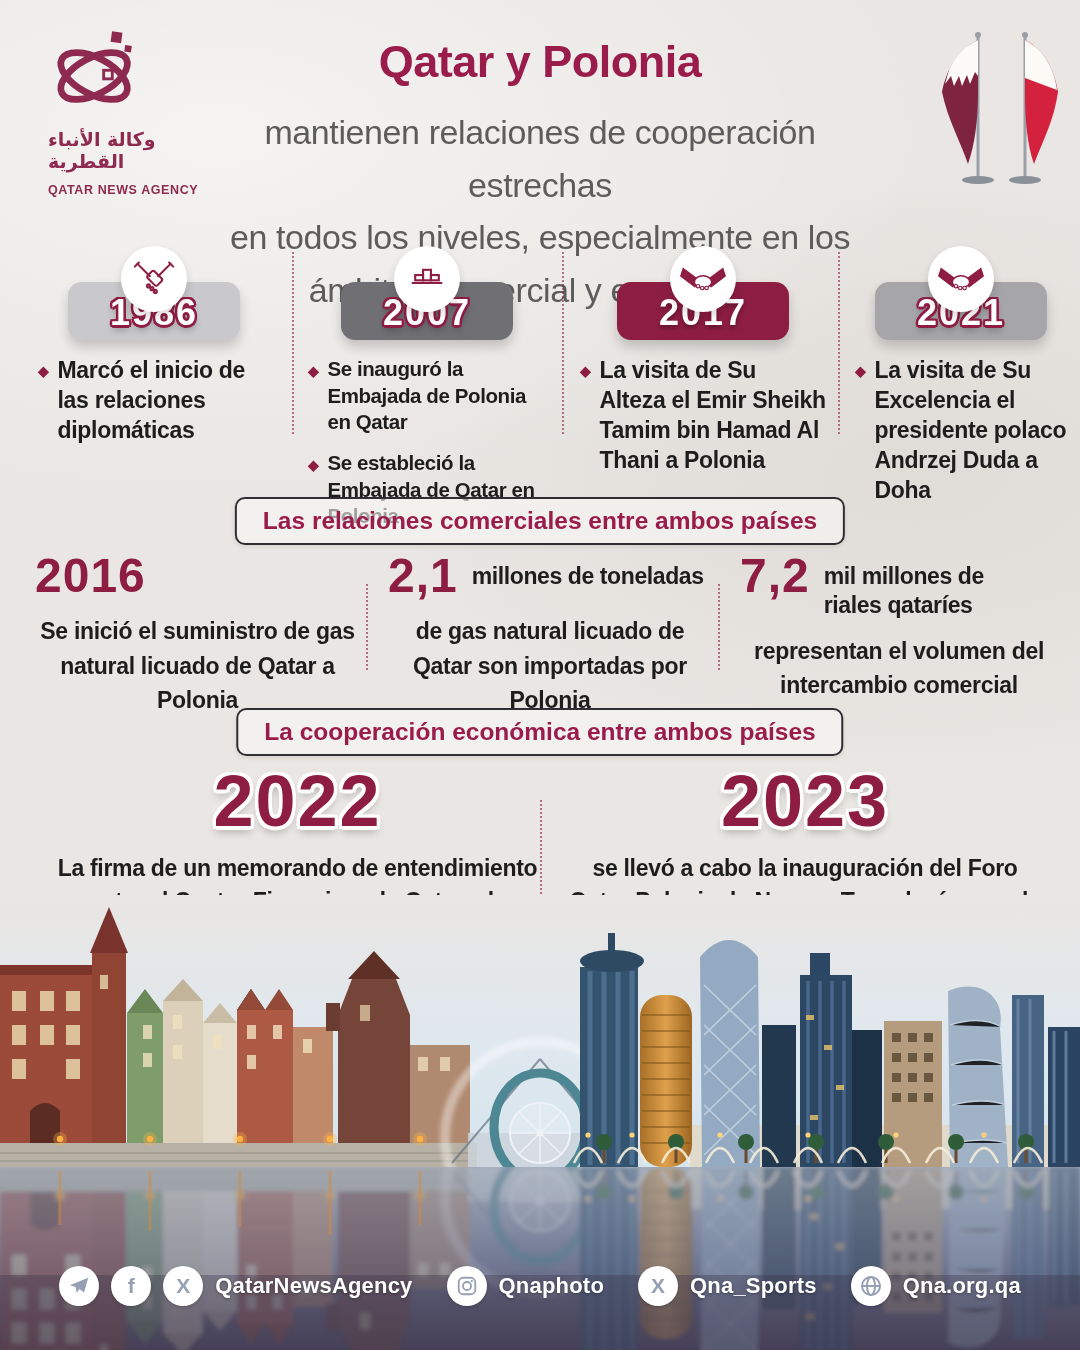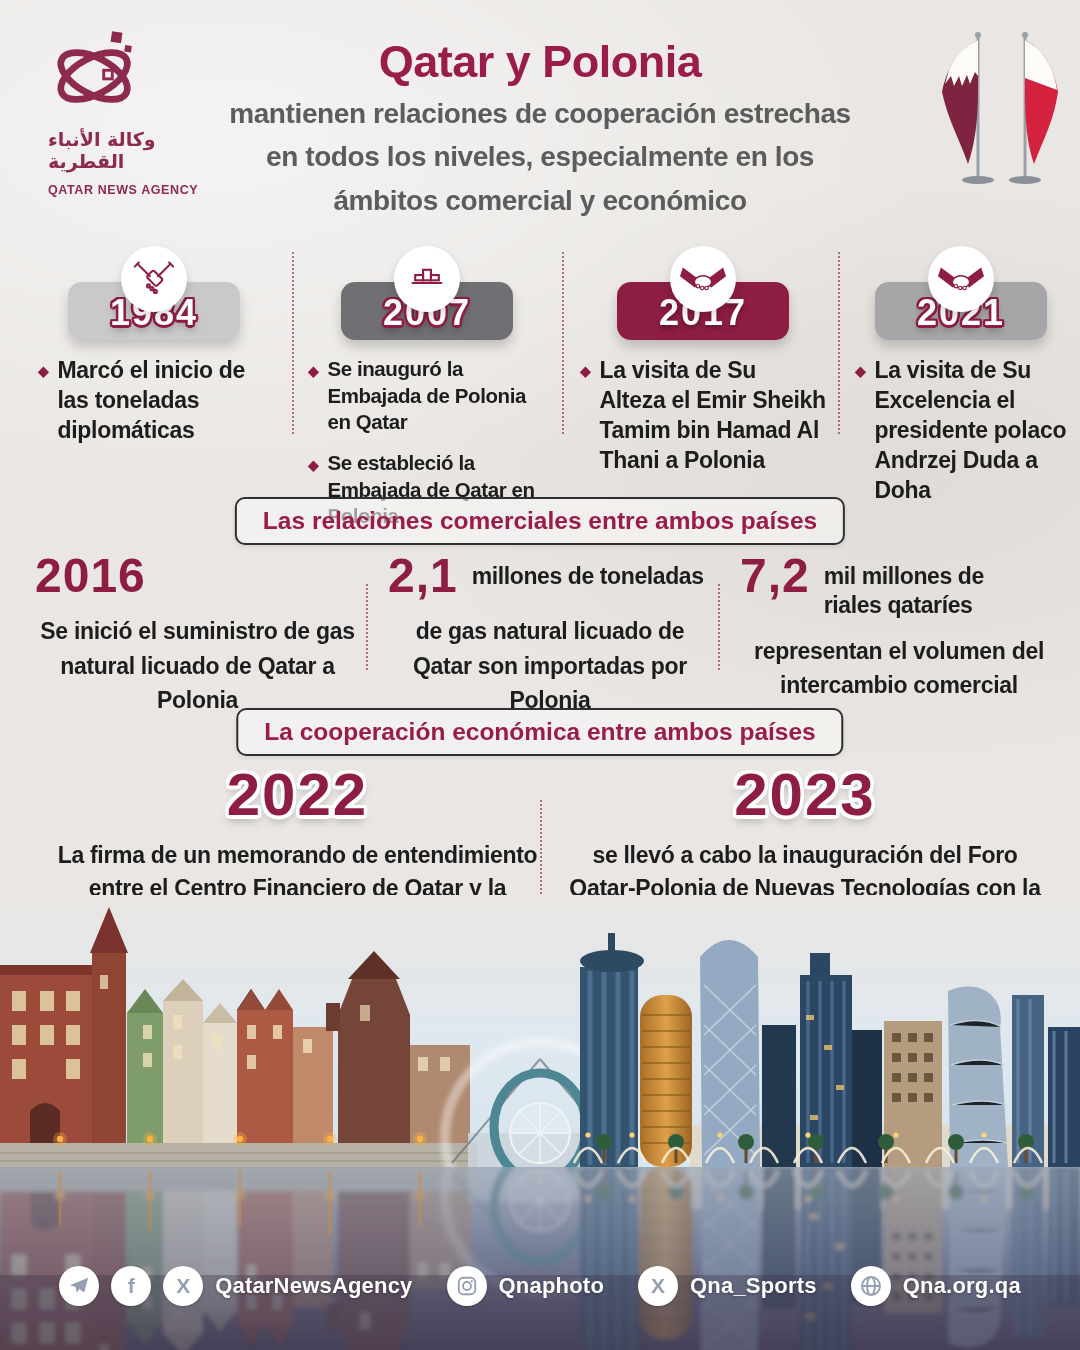--- a/index.html
+++ b/index.html
@@ -9,21 +9,21 @@
         background:
           radial-gradient(1200px 600px at 20% 10%, rgba(255,255,255,.55), rgba(255,255,255,0) 60%),
           radial-gradient(900px 500px at 85% 35%, rgba(214,209,204,.5), rgba(214,209,204,0) 60%),
           #e9e6e3;}
   
   .logo{position:absolute;left:48px;top:30px;width:160px;text-align:left;}
   .logo .arabic{font-family:"DejaVu Sans",sans-serif;color:#8e2a4f;font-size:19px;font-weight:700;margin-top:2px;}
   .logo .eng{color:#8e2a4f;font-size:12.5px;font-weight:800;letter-spacing:.6px;margin-top:11px;}
   .title-block{position:absolute;left:195px;top:36px;width:690px;text-align:center;}
   .title{font-size:45px;font-weight:800;color:#9a1c4b;letter-spacing:-.5px;}
-  .subtitle{margin-top:4px;font-size:28px;font-weight:700;color:#5c5c5c;line-height:1.55;letter-spacing:-.4px;}
+  .subtitle{margin-top:18px;font-size:34px;font-weight:400;color:#5c5c5c;line-height:1.55;letter-spacing:-.4px;}
   .flags{position:absolute;left:925px;top:28px;}
   
   .tl-col{position:absolute;top:246px;}
   .tl-icon{width:66px;height:66px;border-radius:50%;background:#fff;margin:0 auto;
            display:flex;align-items:center;justify-content:center;position:relative;z-index:2;
            box-shadow:0 5px 10px rgba(0,0,0,.15);}
   .tl-plate{margin:-30px auto 0;width:172px;height:58px;border-radius:14px;position:relative;z-index:1;
             display:flex;align-items:flex-end;justify-content:center;padding-bottom:6px;box-sizing:border-box;
             box-shadow:0 7px 12px rgba(0,0,0,.18);}
   .plate-gl{background:#c9c9cb;} .plate-gd{background:#707074;}
@@ -43,21 +43,21 @@
           padding:8px 26px;font-size:24.5px;font-weight:800;color:#9a1c4b;white-space:nowrap;
           box-shadow:0 2px 4px rgba(0,0,0,.08);}
   
   .stat{position:absolute;top:552px;text-align:center;}
   .stat .head{display:flex;justify-content:flex-start;align-items:flex-start;gap:14px;}
   .stat .big{font-size:48px;font-weight:800;color:#8e1d44;letter-spacing:1px;line-height:1.0;}
   .stat .inline{font-size:23px;font-weight:700;color:#1d1d1d;text-align:left;margin-top:10px;letter-spacing:-.4px;line-height:1.25;}
   .stat .body{margin-top:14px;font-size:23px;font-weight:700;color:#1d1d1d;line-height:1.5;letter-spacing:-.3px;}
   
   .eco{position:absolute;top:760px;text-align:center;}
-  .eco .big{font-size:60px;font-weight:800;color:#8e1d44;letter-spacing:2px;
+  .eco .big{font-size:72px;font-weight:800;color:#8e1d44;letter-spacing:2px;
     text-shadow:-3px -3px 0 #fdfdfb,3px -3px 0 #fdfdfb,-3px 3px 0 #fdfdfb,3px 3px 0 #fdfdfb,
     -3.5px 0 0 #fdfdfb,3.5px 0 0 #fdfdfb,0 -3.5px 0 #fdfdfb,0 3.5px 0 #fdfdfb,0 6px 8px rgba(0,0,0,.25);}
   .eco .body{margin-top:10px;font-size:23px;font-weight:700;color:#1d1d1d;line-height:1.45;letter-spacing:-.3px;}
   
   .photo{position:absolute;left:0;top:895px;width:1080px;height:455px;}
   
   .footer{position:absolute;left:0;top:1266px;width:1080px;display:flex;justify-content:center;
           align-items:center;gap:34px;z-index:5;}
   .fgroup{display:flex;align-items:center;gap:12px;}
   .sicon{width:40px;height:40px;border-radius:50%;background:#fff;color:#96a0b4;
@@ -125,26 +125,26 @@
           <path d="M56 10 L38 28"></path>
         <path d="M4 14 L10 8"></path>
           <path d="M60 14 L54 8"></path>
         <rect x="23" y="24" width="20" height="14" rx="3" transform="rotate(45 33 31)"></rect>
         <circle cx="24" cy="42" r="2.2"></circle>
           <circle cx="29" cy="46" r="2.2"></circle>
           <circle cx="34" cy="50" r="2.2"></circle>
       </svg>
     </div>
     <div class="tl-plate plate-gl">
-      <span class="yr yr-outline">1984</span>
+      <span class="yr yr-outline">1986</span>
     </div>
     <div class="bullets">
       <div class="bullet">
         <span class="dm">◆</span>
-        <span>Marcó el inicio de las toneladas diplomáticas</span>
+        <span>Marcó el inicio de las relaciones diplomáticas</span>
       </div>
     </div>
   </div>
 
   <div class="tl-col cond" style="left:308px;width:238px">
     <div class="tl-icon">
       <svg width="42" height="42" viewBox="0 0 64 64" fill="none" stroke="#8e1d44" stroke-width="3.2" stroke-linecap="round">
         <rect x="26" y="18" width="12" height="16"></rect>
         <rect x="14" y="26" width="12" height="8"></rect>
         <rect x="38" y="26" width="12" height="8"></rect>

